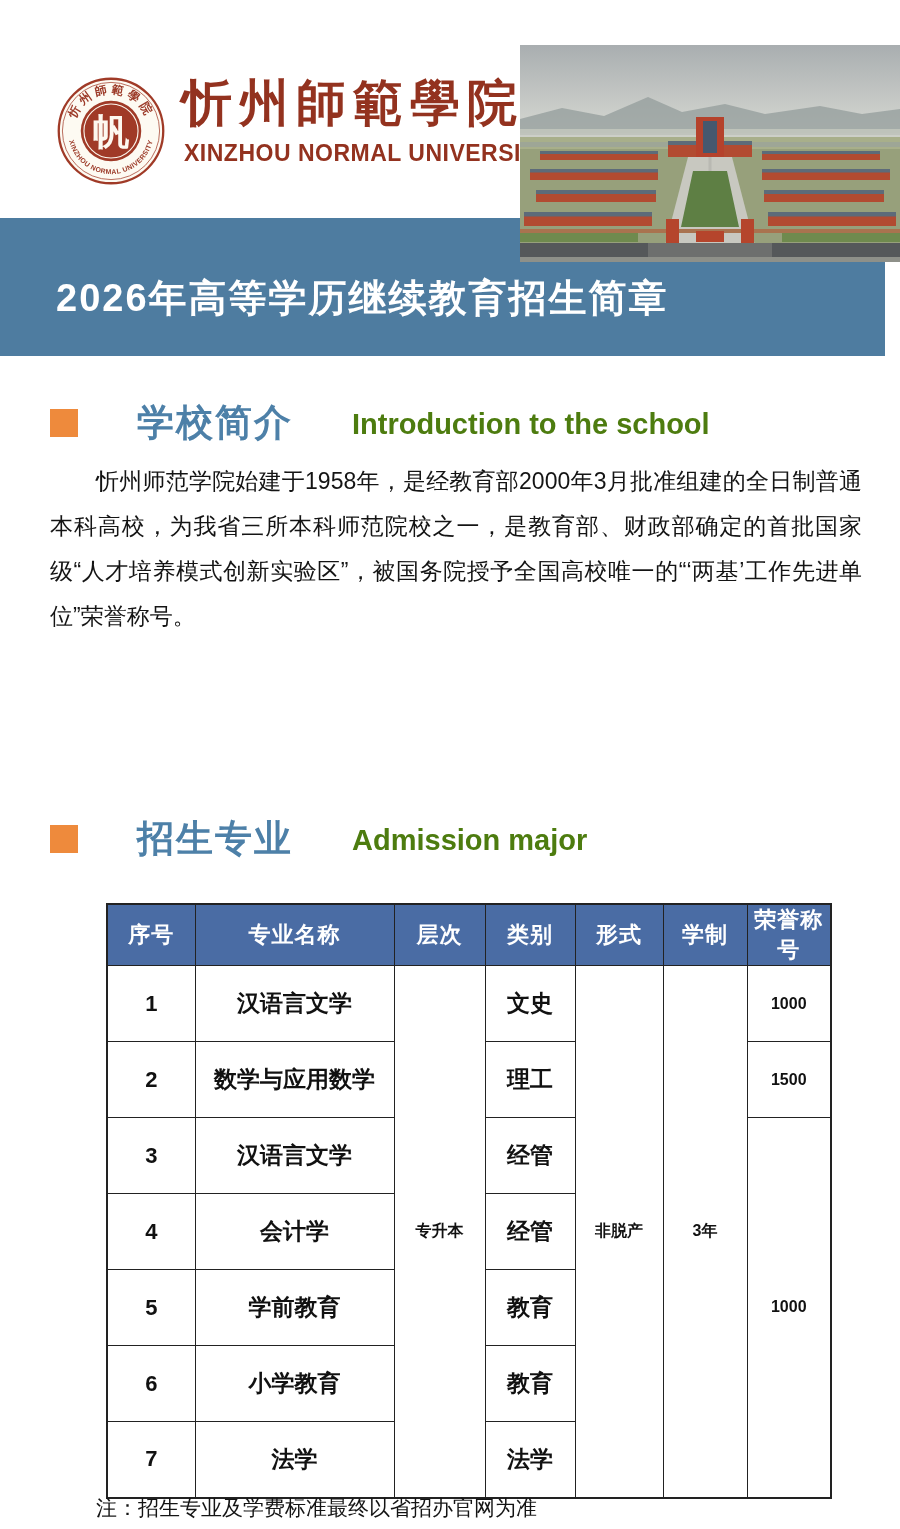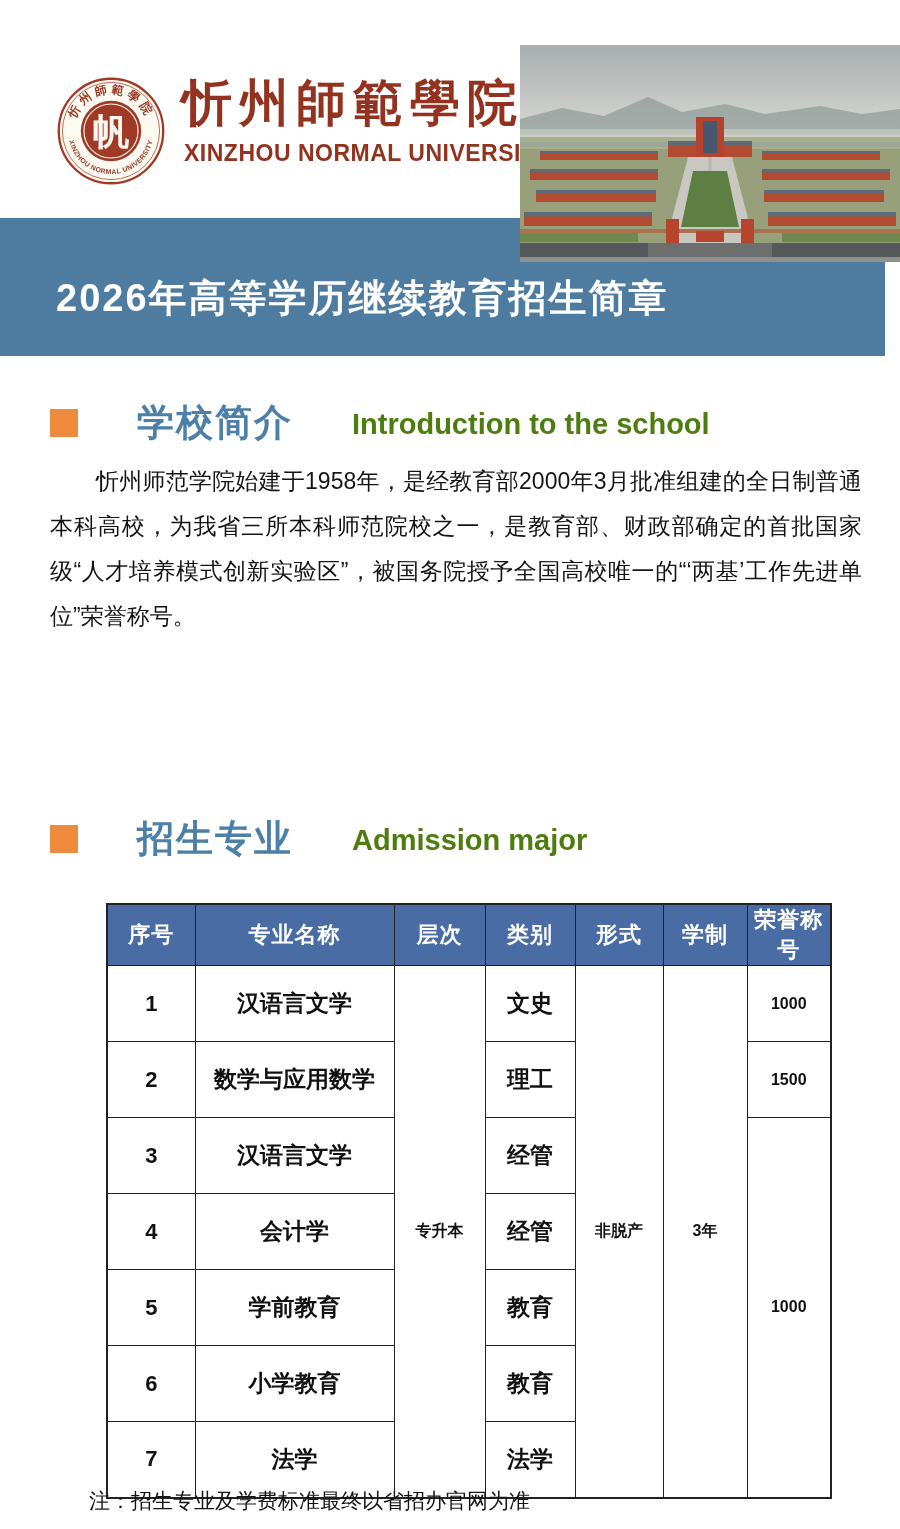--- a/index.html
+++ b/index.html
@@ -53,21 +53,21 @@
   .majors { border:2px solid #222; }
   .majors thead th {
     background:#4a6ca4; color:#fff; font-size:22px; font-weight:700; height:50px; letter-spacing:1px;
   }
   .majors tbody tr { height:76px; }
   .majors td { font-size:23px; background:#fff; }
   .majors td.no { font-weight:700; font-size:22px; }
   .majors td.val { font-size:16px; }
 
   
-  .note { position:absolute; left:88px; top:1486px; margin:1px; font-size:21px; color:#141414; }
+  .note { position:absolute; left:88px; top:1486px; margin:8px; font-size:21px; color:#141414; }
 </style>
 </head>
 <body>
 
 <div class="page">
 
   <svg class="seal" viewBox="0 0 120 120">
     <circle cx="60" cy="60" r="57" fill="#fdfaf2" stroke="#a03a27" stroke-width="2.5"></circle>
     <circle cx="60" cy="60" r="53" fill="none" stroke="#a03a27" stroke-width="0.8"></circle>
     <circle cx="60" cy="60" r="33" fill="#a03a27"></circle>

